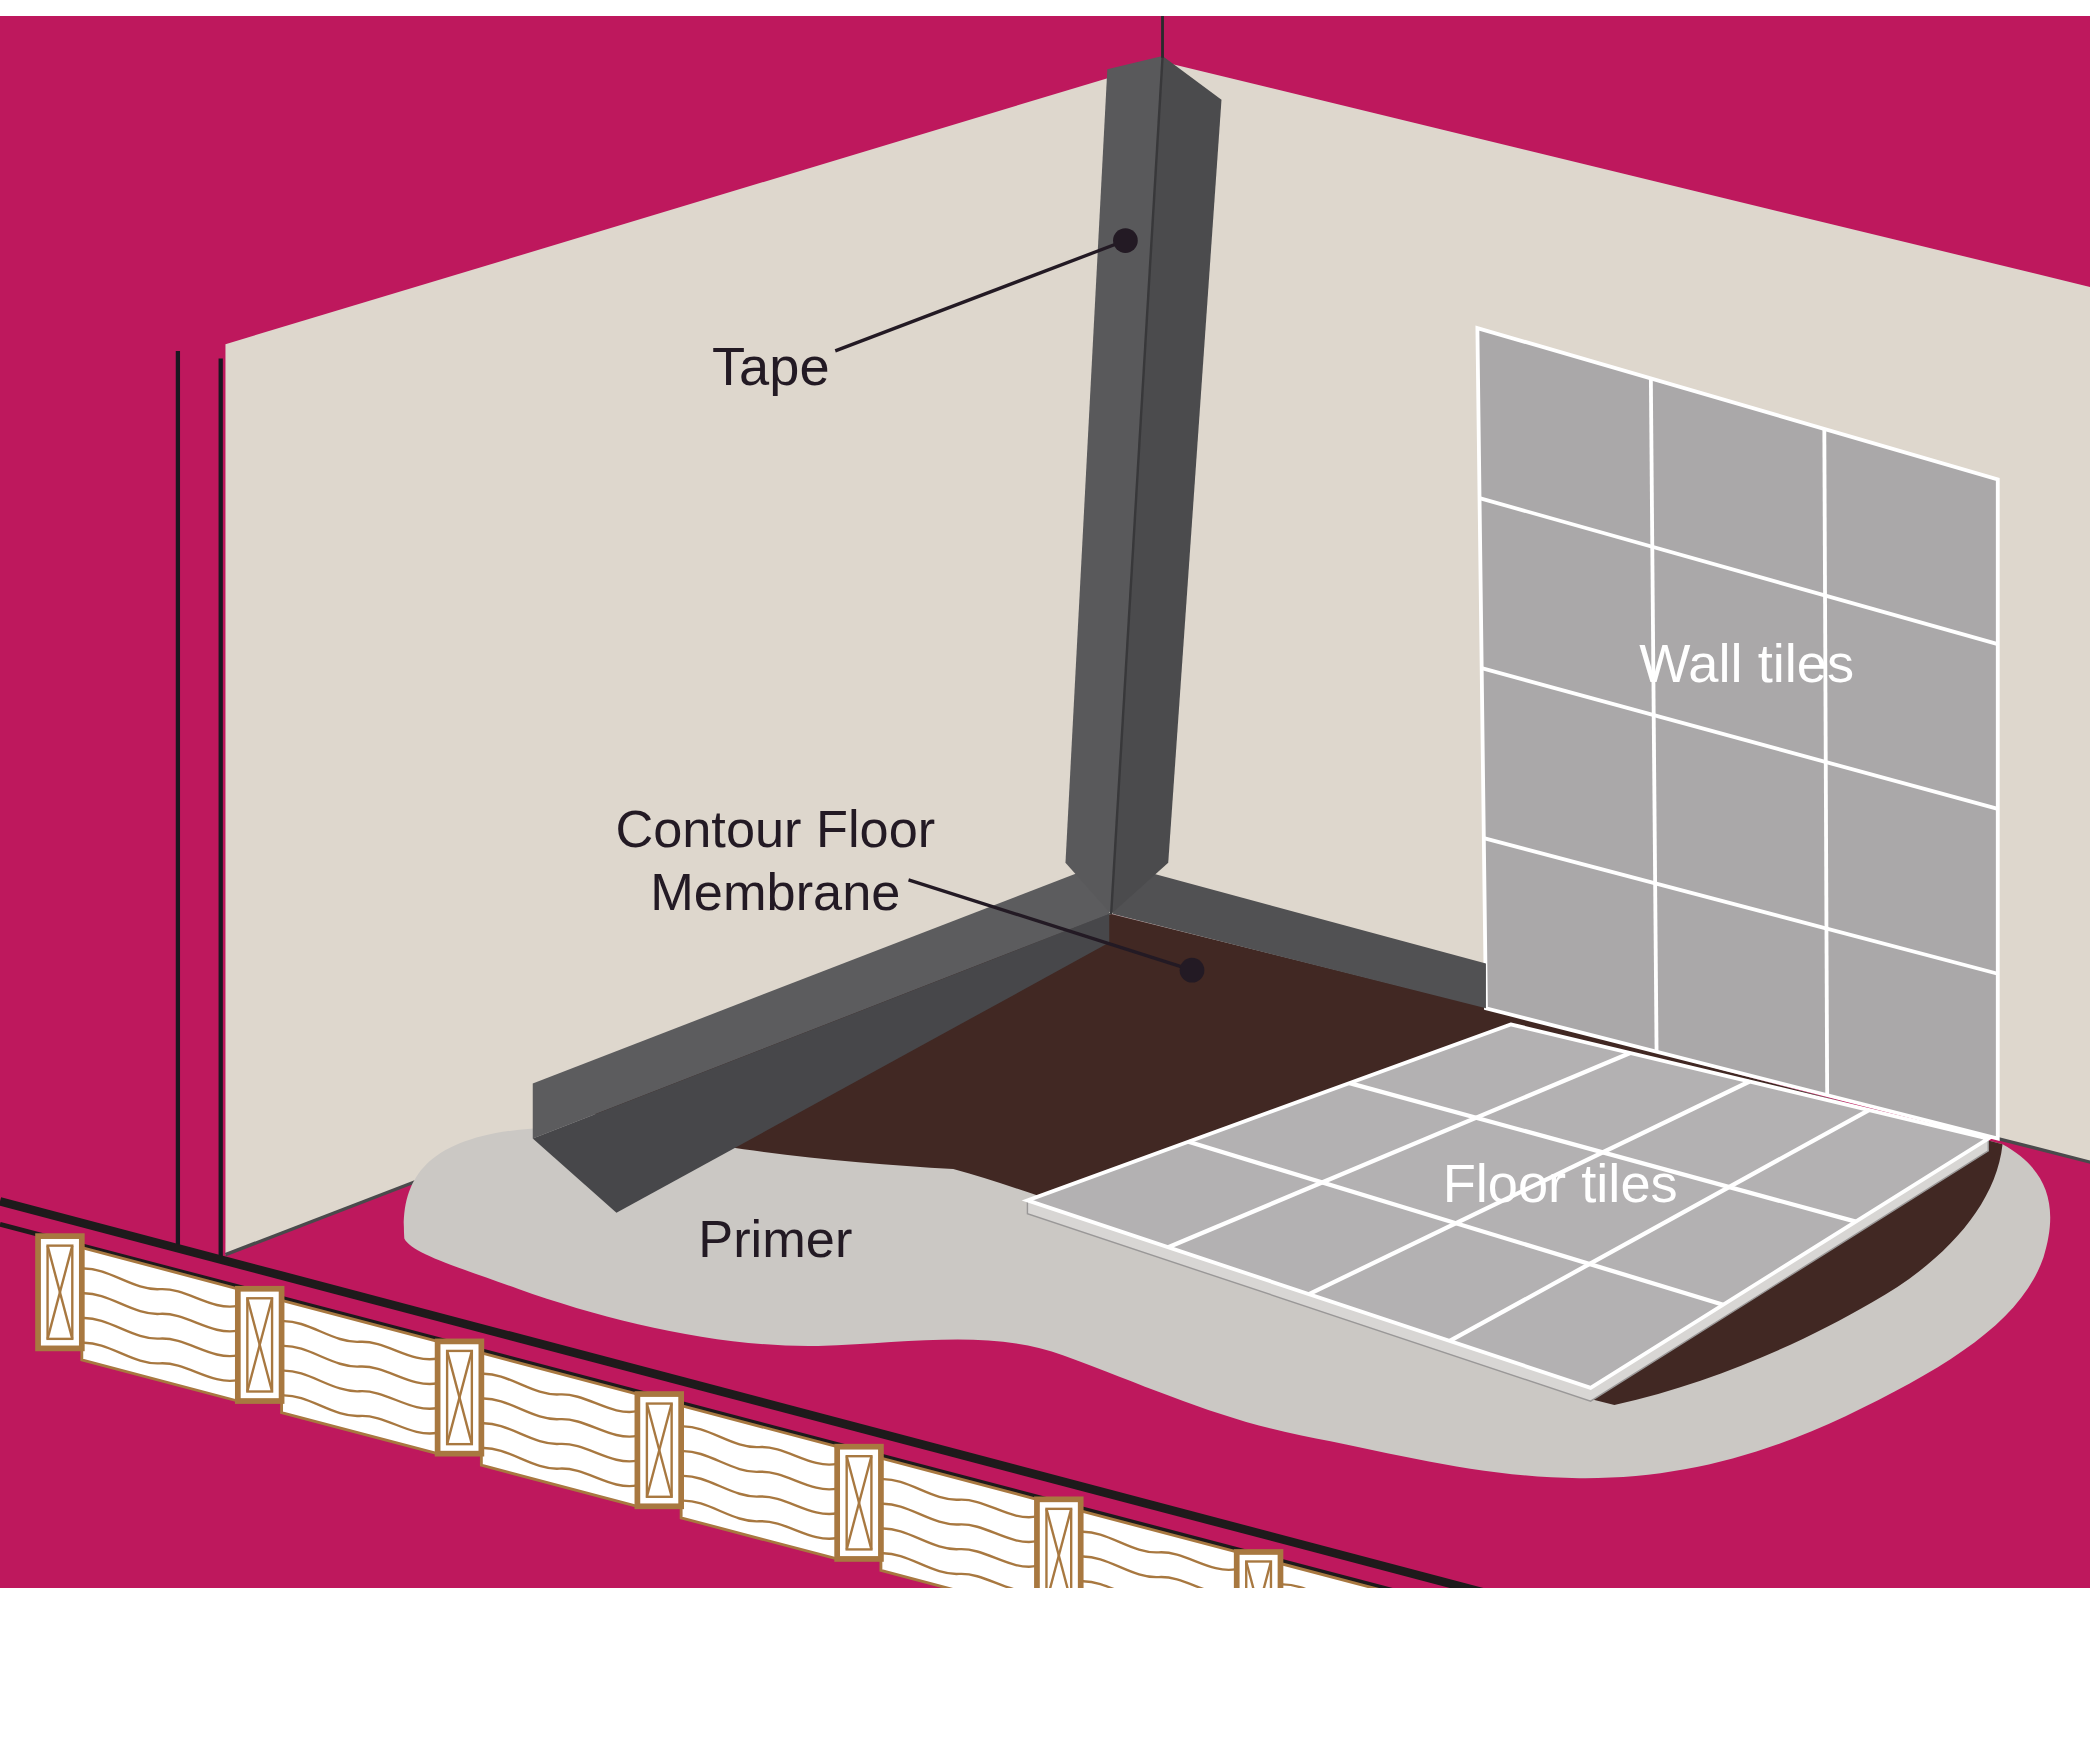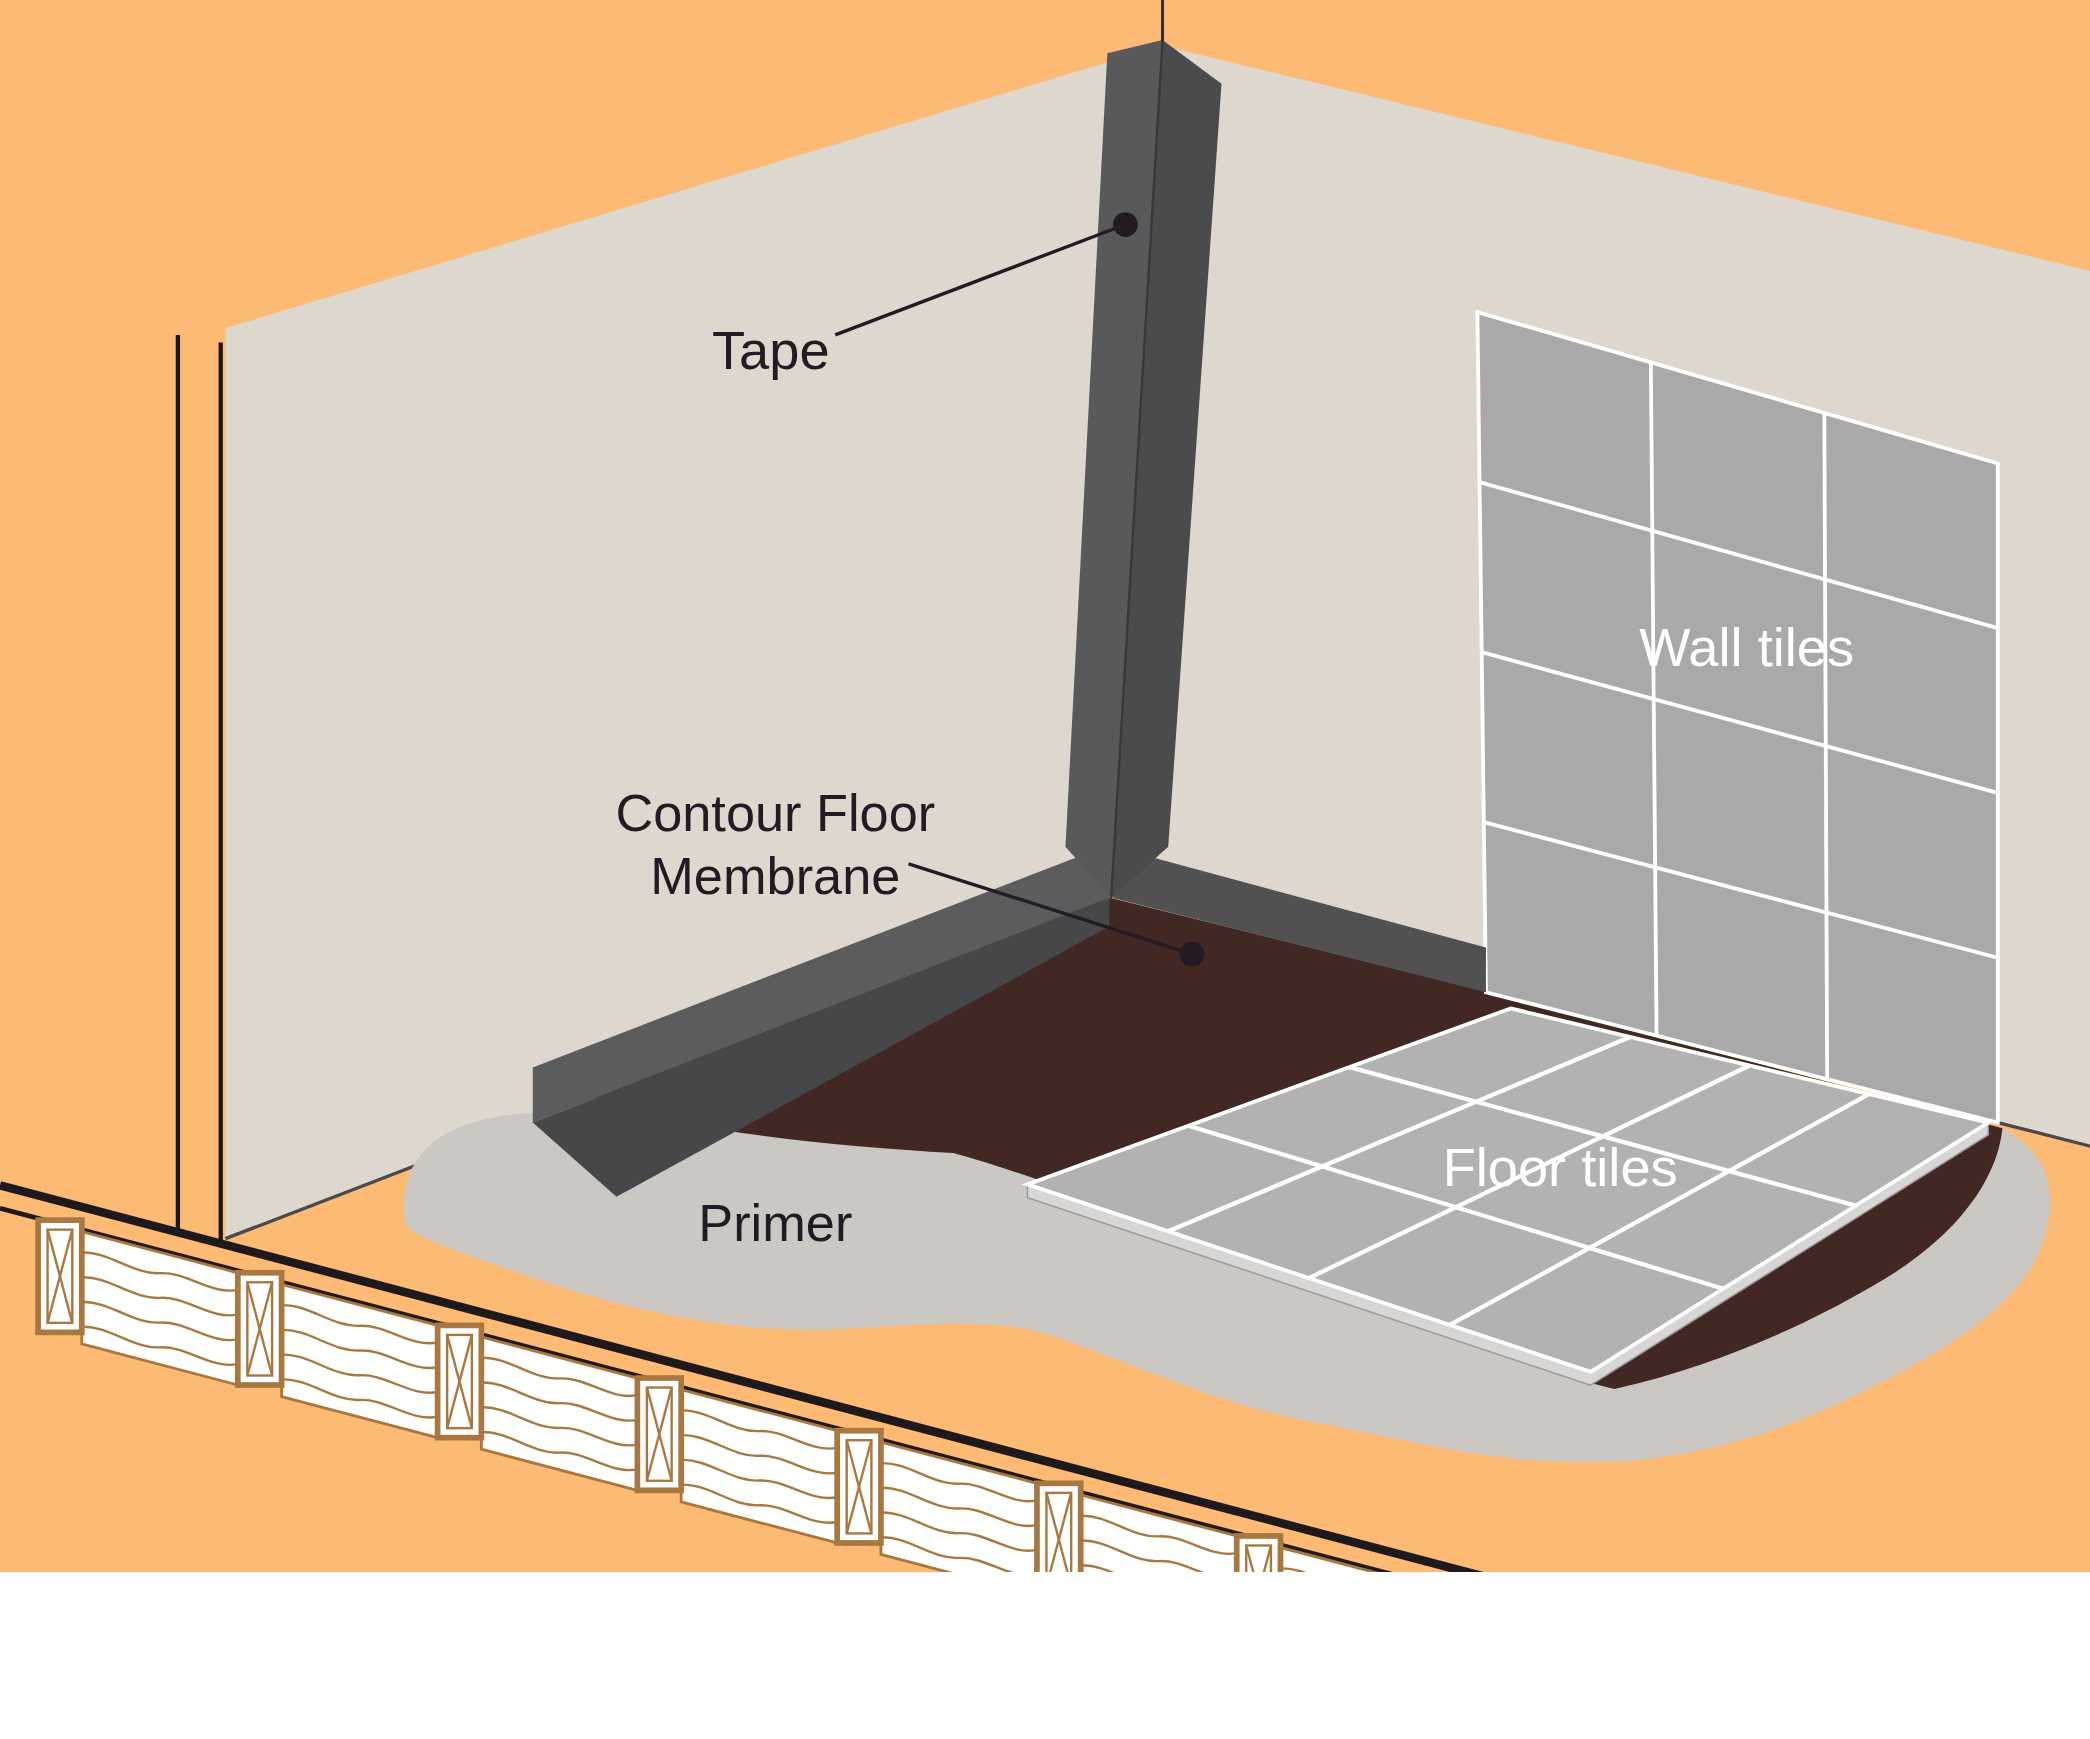--- a/index.html
+++ b/index.html
@@ -1,17 +1,17 @@
 <!DOCTYPE html>
 <html style="font-size:15px"><head>
 <meta charset="utf-8">
 <style>
   html,body{margin:0;padding:0;background:#ffffff;}
-  .stage{width:2091px;height:1572px;position:relative;background:#fdba74;overflow:hidden;
-         font-family:"Liberation Sans", sans-serif;}
+  .stage{width:2091px;height:1572px;position:relative;background:#be185d;overflow:hidden;
+         font-family:"Liberation Sans", sans-serif;margin-top:16px;}
   svg{display:block;}
   text{font-family:"Liberation Sans", sans-serif;}
   .lbl-dark{fill:#231a24;}
   .lbl-light{fill:#ffffff;}
 </style>
 </head>
 <body>
 
 <div class="stage">
 <svg id="scene" width="2091" height="1740" viewBox="0 0 2198 1829">

